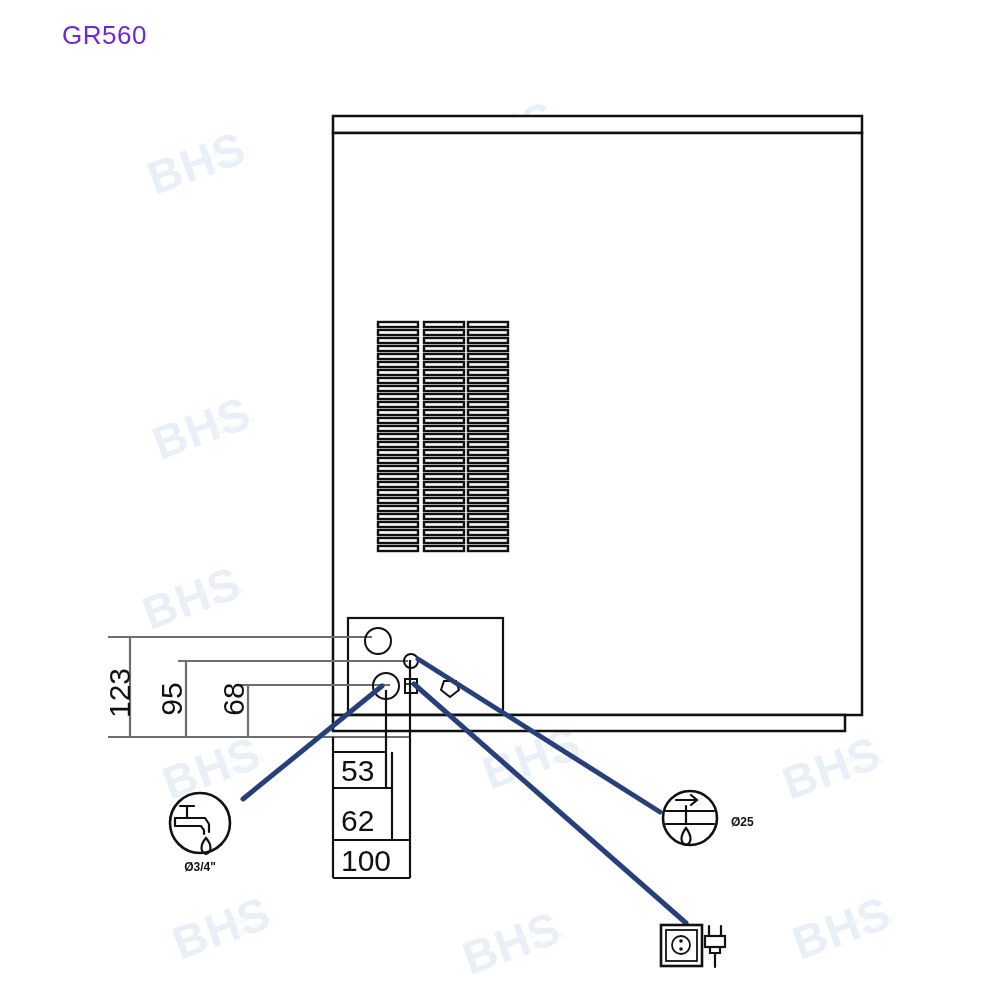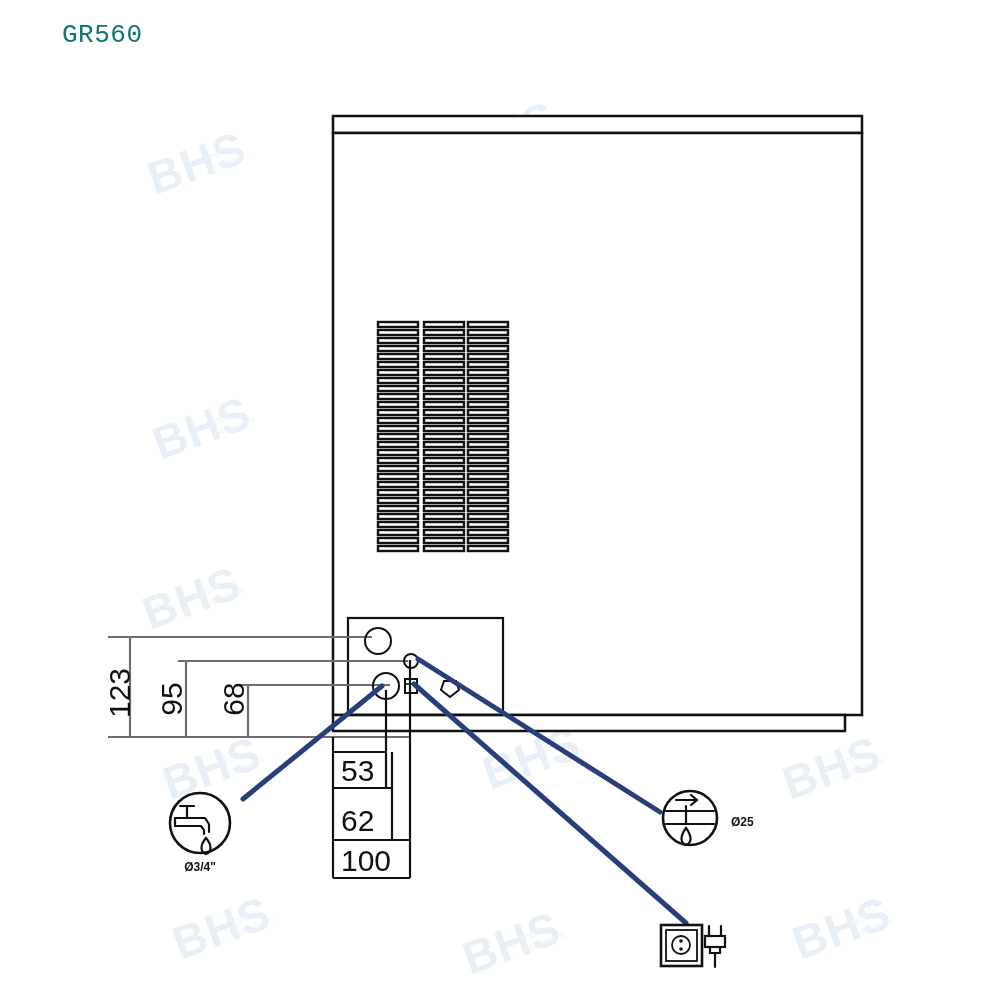--- a/index.html
+++ b/index.html
@@ -19,22 +19,22 @@
     left: 0; top: 0;
     width: 1000px;
     height: 1000px;
     background: #ffffff;
   }
   #title {
     position: absolute;
     left: 62px;
     top: 20px;
     font-size: 26px;
-    color: #0f766e;
-    font-family: Liberation Mono, monospace;
+    color: #6d28d9;
+    font-family: Liberation Sans, sans-serif;
     letter-spacing: 0.5px;
     white-space: nowrap;
   }
   svg.layer {
     position: absolute;
     left: 0;
     top: 0;
   }
   #wm-layer { z-index: 1; }
   #draw-layer { z-index: 3; }

